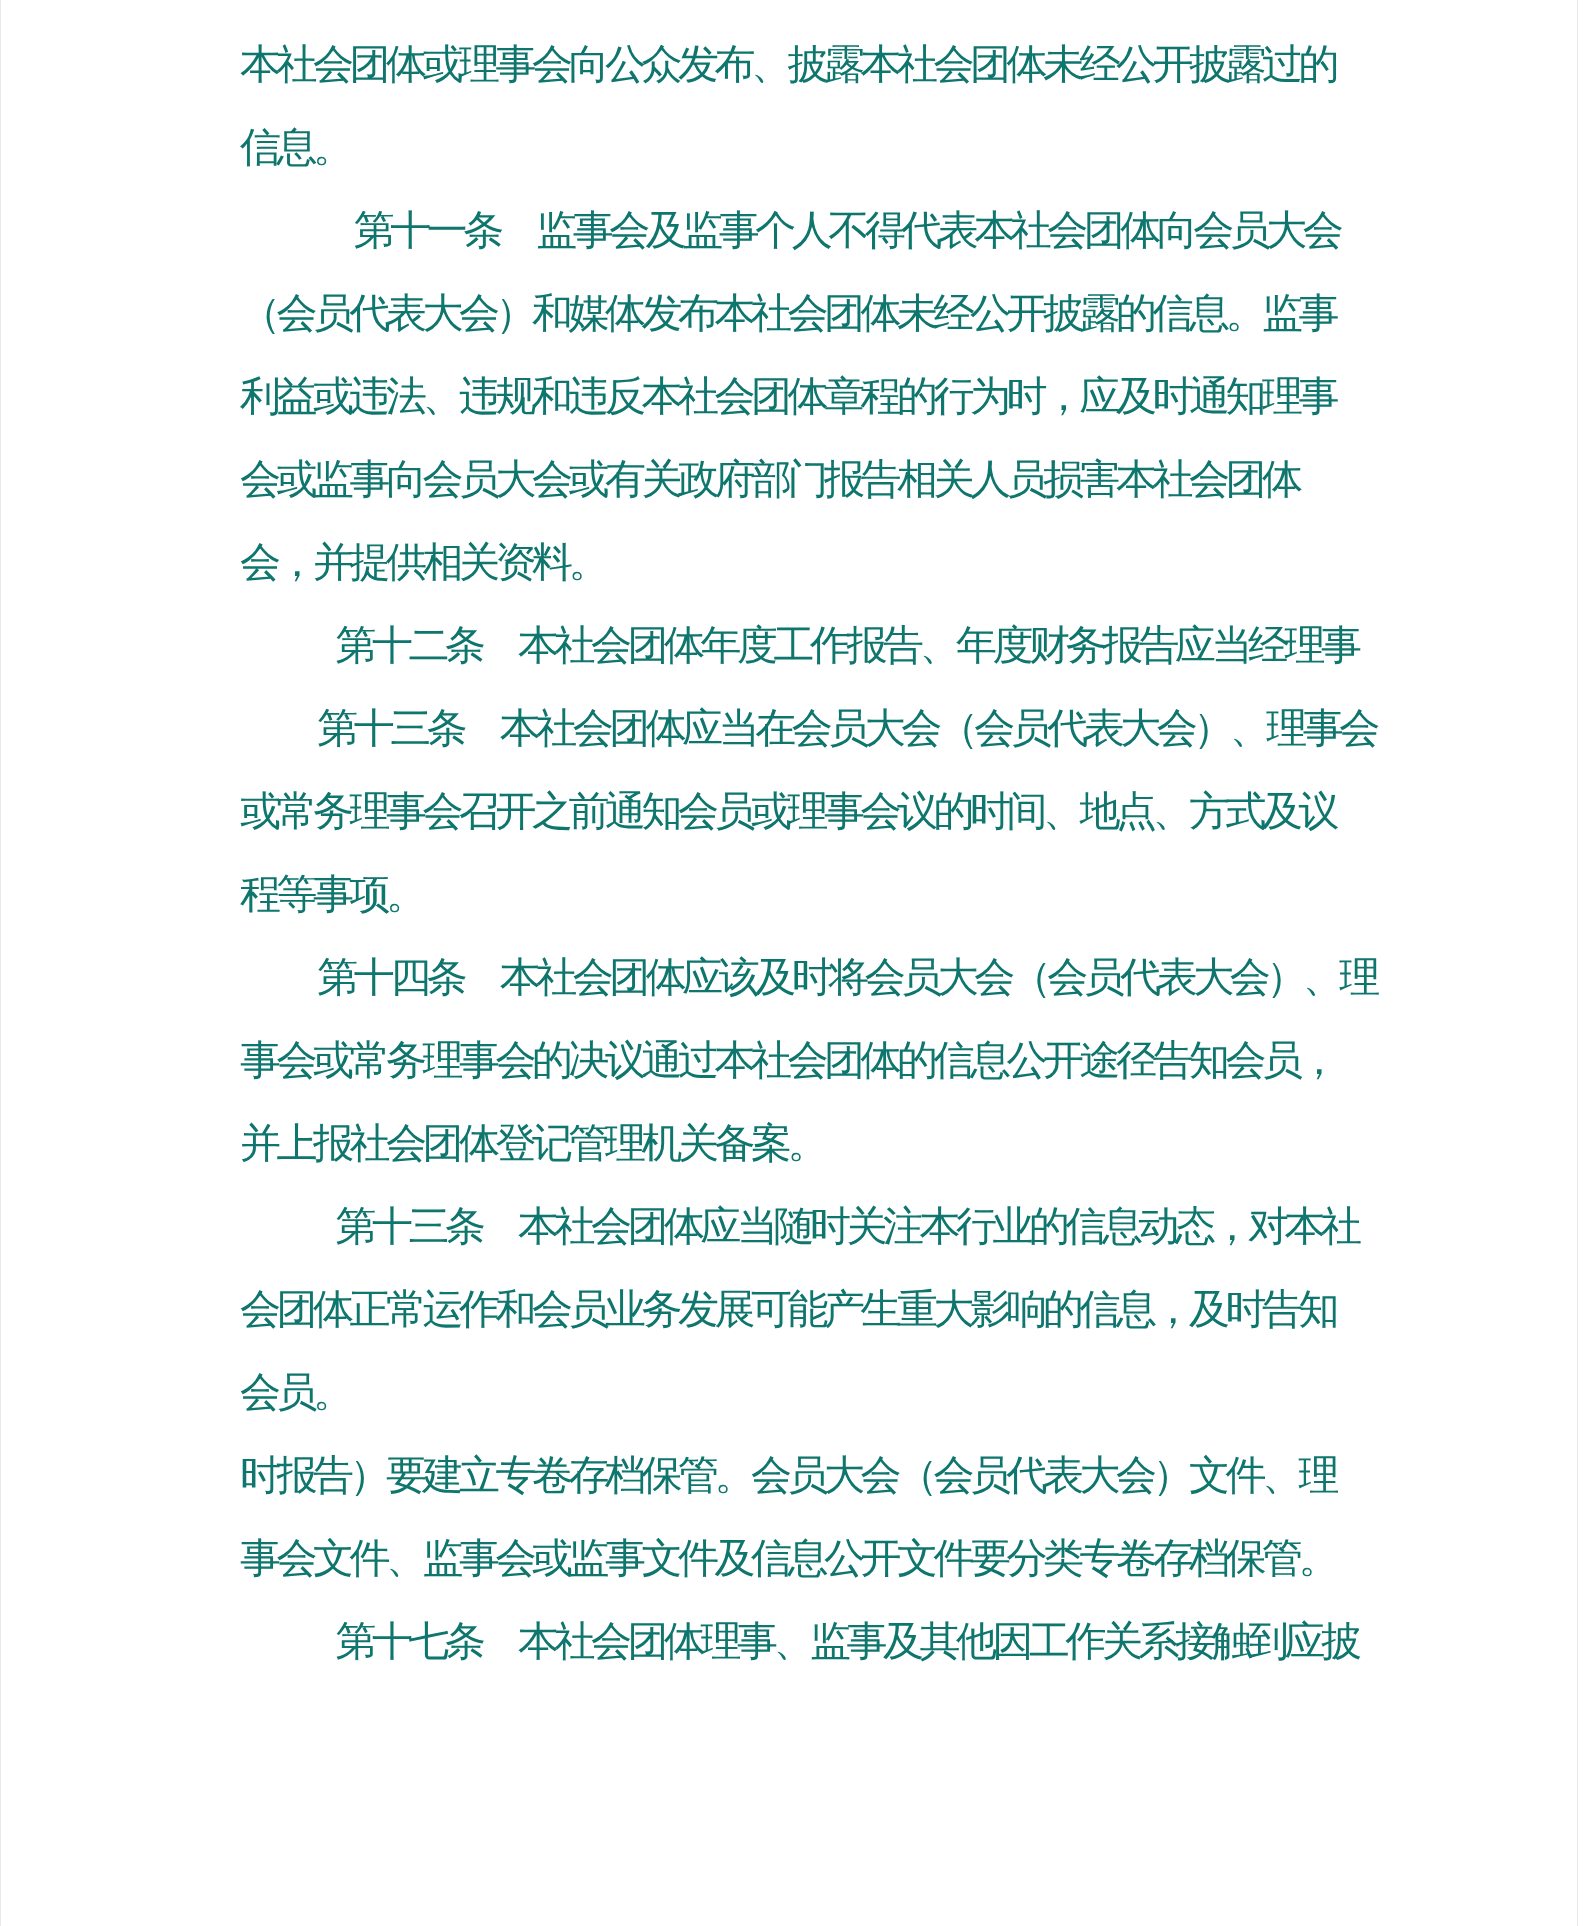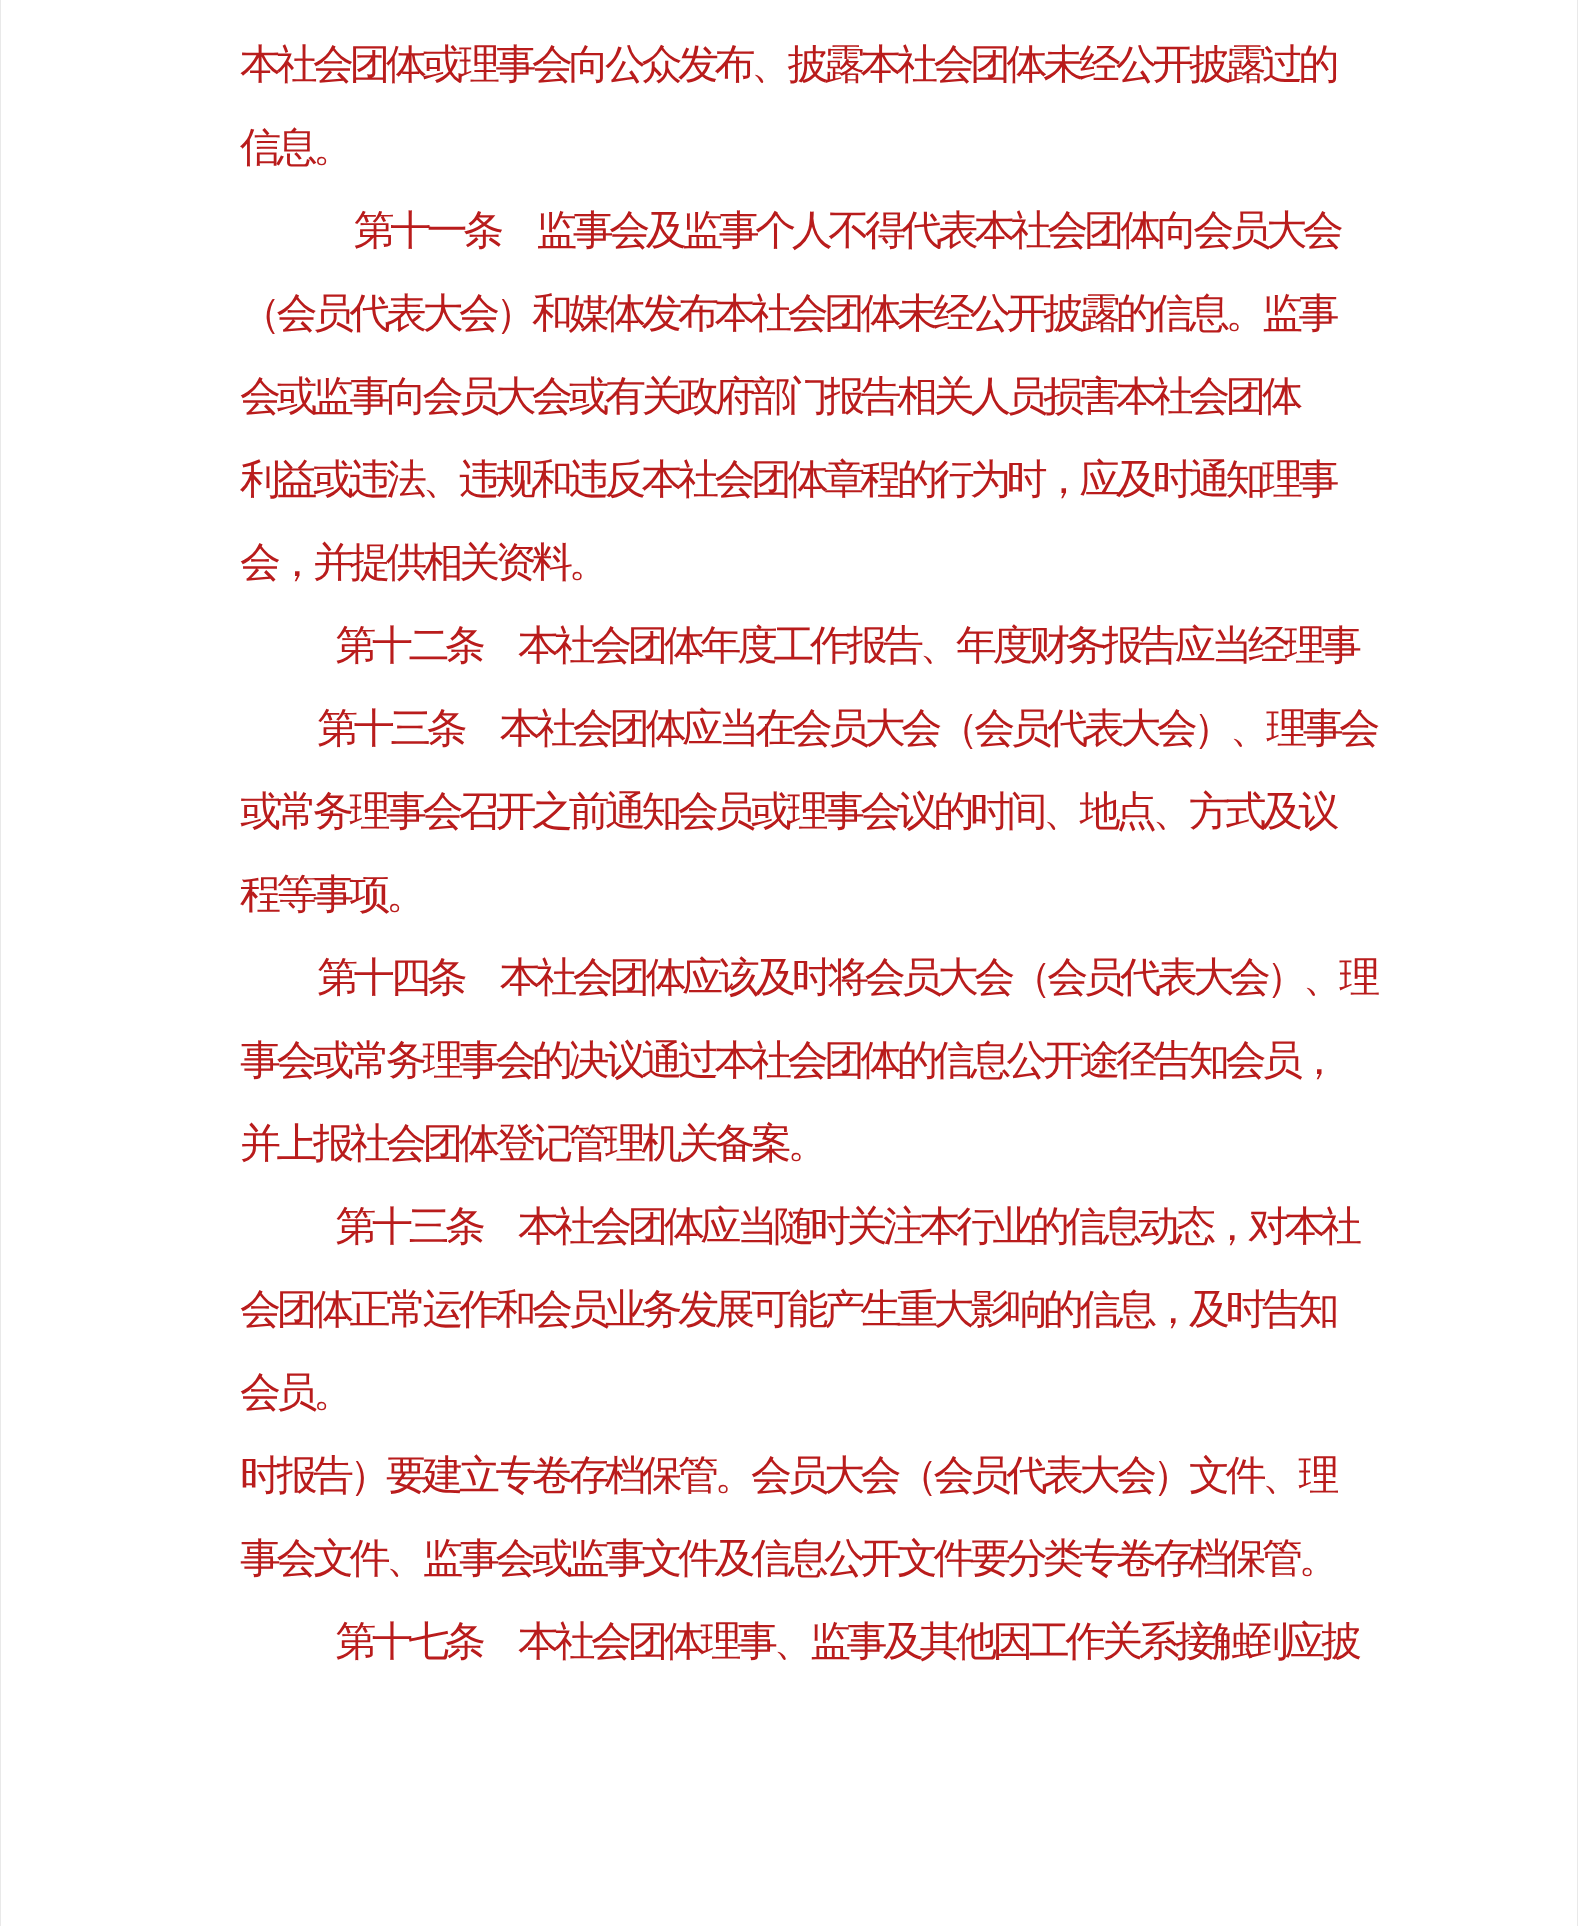--- a/index.html
+++ b/index.html
@@ -28,42 +28,42 @@
     position: absolute;
     left: 240px;
     top: 23px;
     width: 1140px;
   }
   .doc-line {
     height: 83px;
     line-height: 83px;
     font-size: 41px;
     letter-spacing: -4.5px;
-    color: #b91c1c;
+    color: #0f766e;
     white-space: nowrap;
     text-align: left;
   }
   .doc-line.indent {
     padding-left: 73px;
     text-align: center;
   }
 </style>
 </head>
 <body>
 
 <div class="page">
   <div class="edge-line edge-left"></div>
   <div class="edge-line edge-right"></div>
   <div class="text-block" id="lines-container">
       <div class="doc-line">本社会团体或理事会向公众发布、披露本社会团体未经公开披露过的</div>
       <div class="doc-line">信息。</div>
       <div class="doc-line indent">第十一条　监事会及监事个人不得代表本社会团体向会员大会</div>
       <div class="doc-line">（会员代表大会）和媒体发布本社会团体未经公开披露的信息。监事</div>
+      <div class="doc-line">利益或违法、违规和违反本社会团体章程的行为时，应及时通知理事</div>
       <div class="doc-line">会或监事向会员大会或有关政府部门报告相关人员损害本社会团体</div>
-      <div class="doc-line">利益或违法、违规和违反本社会团体章程的行为时，应及时通知理事</div>
       <div class="doc-line">会，并提供相关资料。</div>
       <div class="doc-line indent">第十二条　本社会团体年度工作报告、年度财务报告应当经理事</div>
       <div class="doc-line indent">第十三条　本社会团体应当在会员大会（会员代表大会）、理事会</div>
       <div class="doc-line">或常务理事会召开之前通知会员或理事会议的时间、地点、方式及议</div>
       <div class="doc-line">程等事项。</div>
       <div class="doc-line indent">第十四条　本社会团体应该及时将会员大会（会员代表大会）、理</div>
       <div class="doc-line">事会或常务理事会的决议通过本社会团体的信息公开途径告知会员，</div>
       <div class="doc-line">并上报社会团体登记管理机关备案。</div>
       <div class="doc-line indent">第十三条　本社会团体应当随时关注本行业的信息动态，对本社</div>
       <div class="doc-line">会团体正常运作和会员业务发展可能产生重大影响的信息，及时告知</div>

